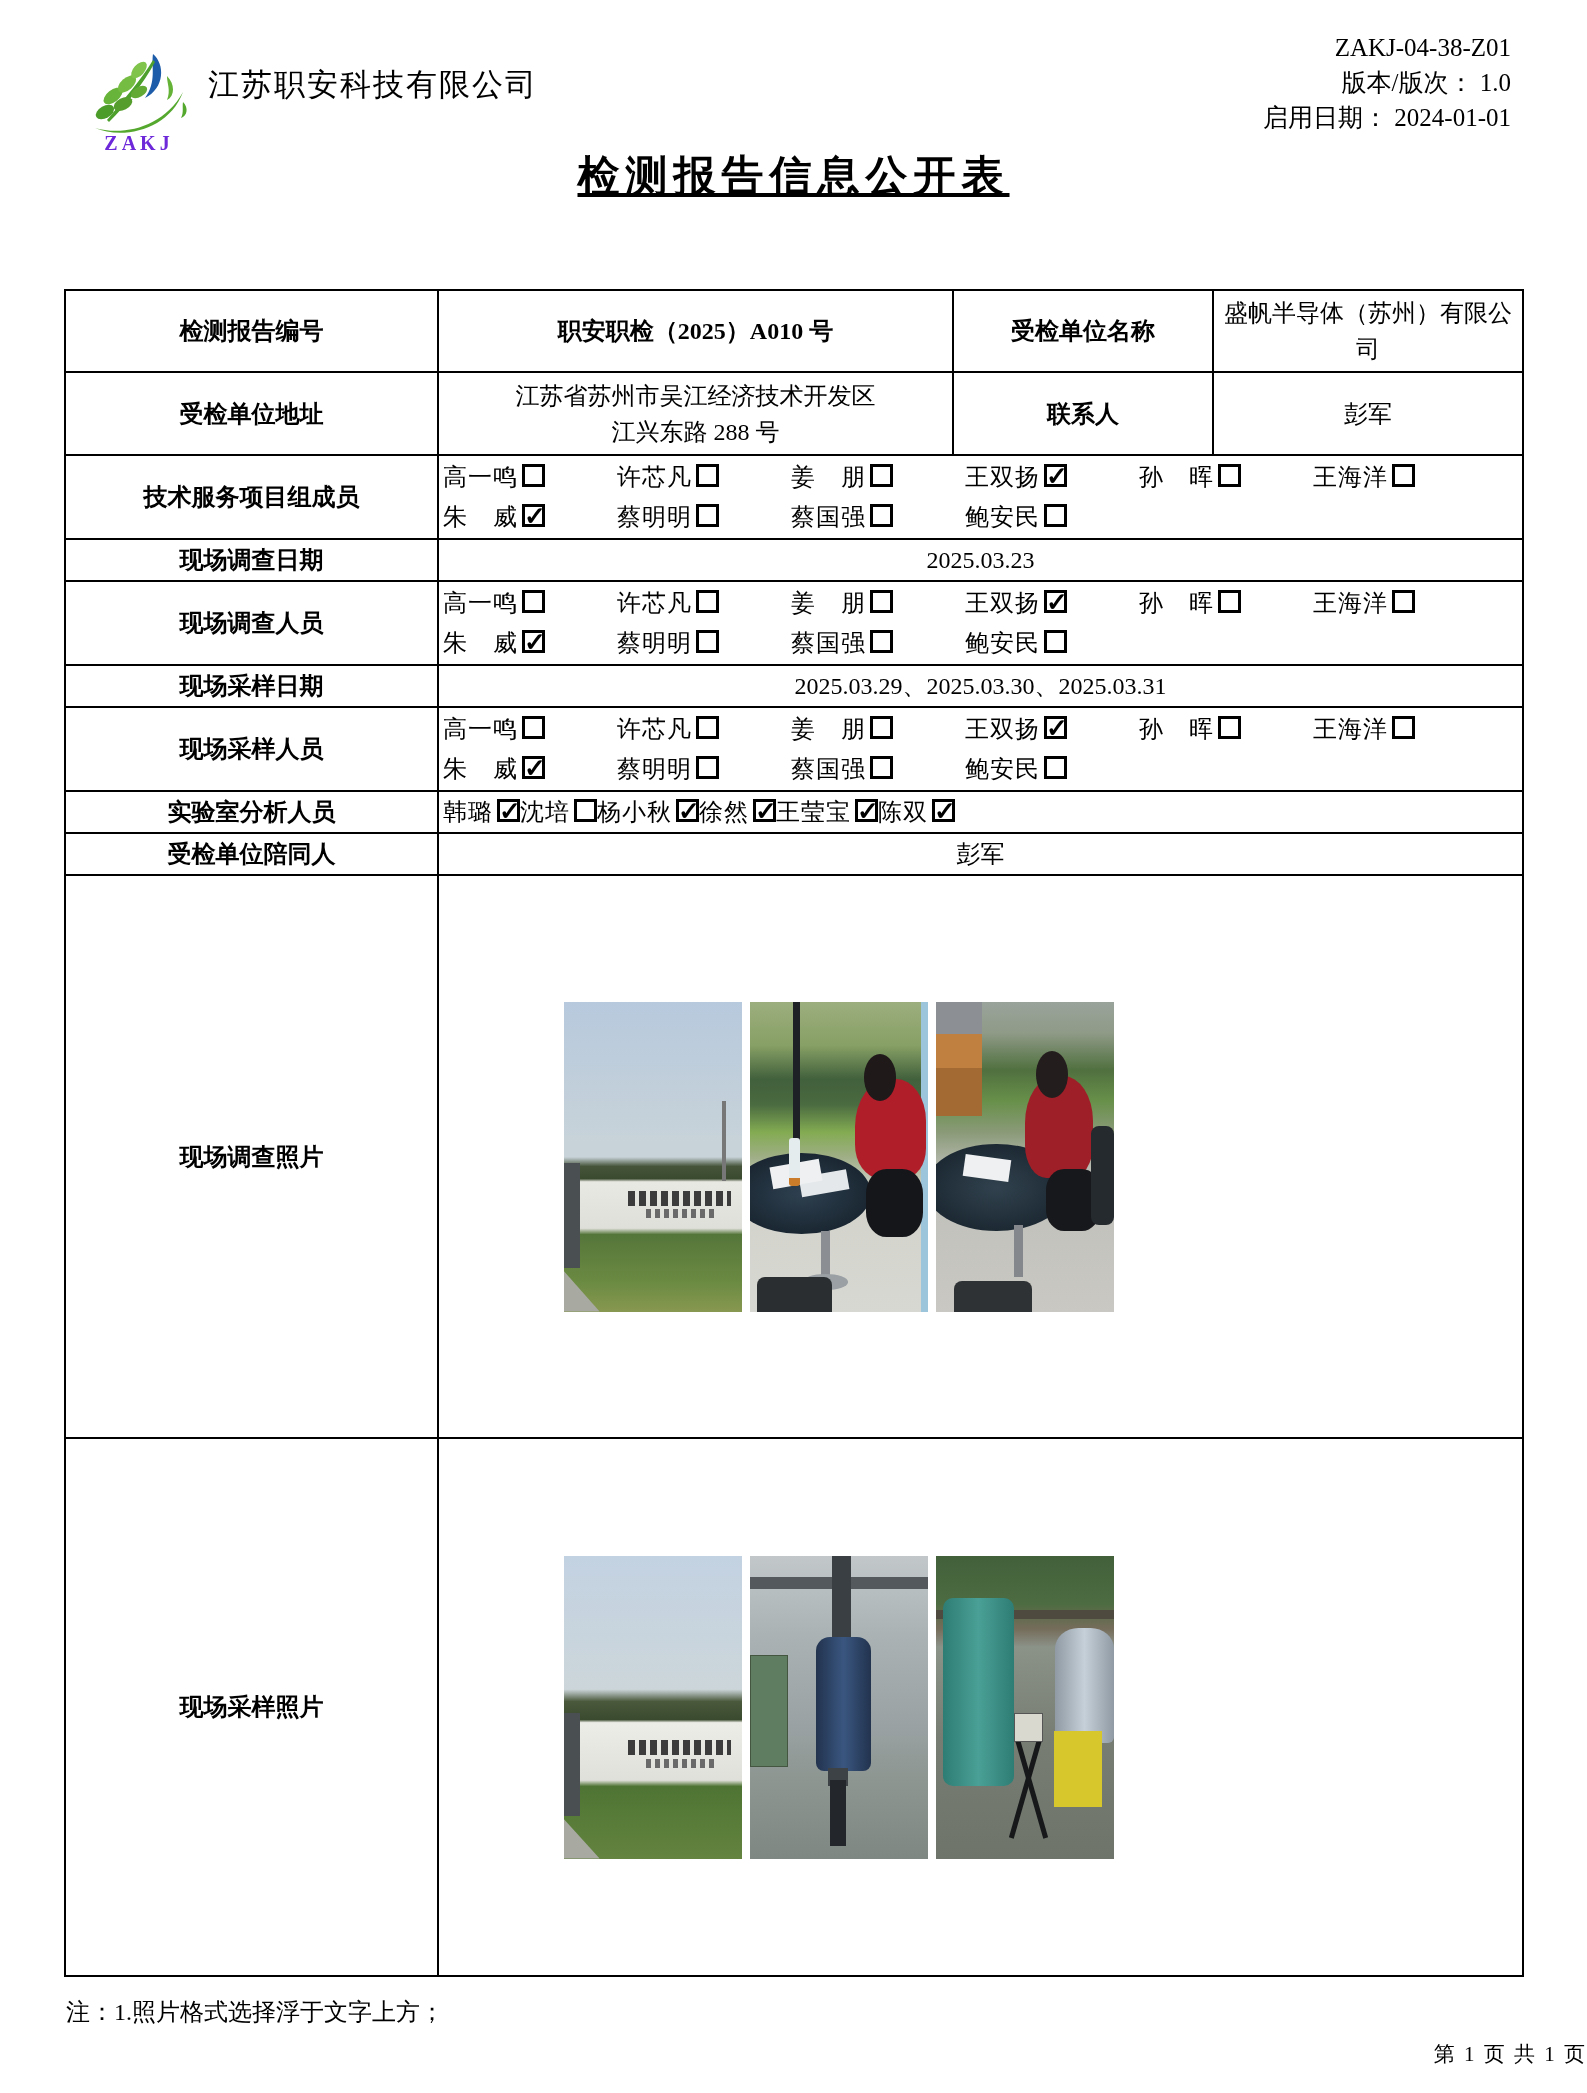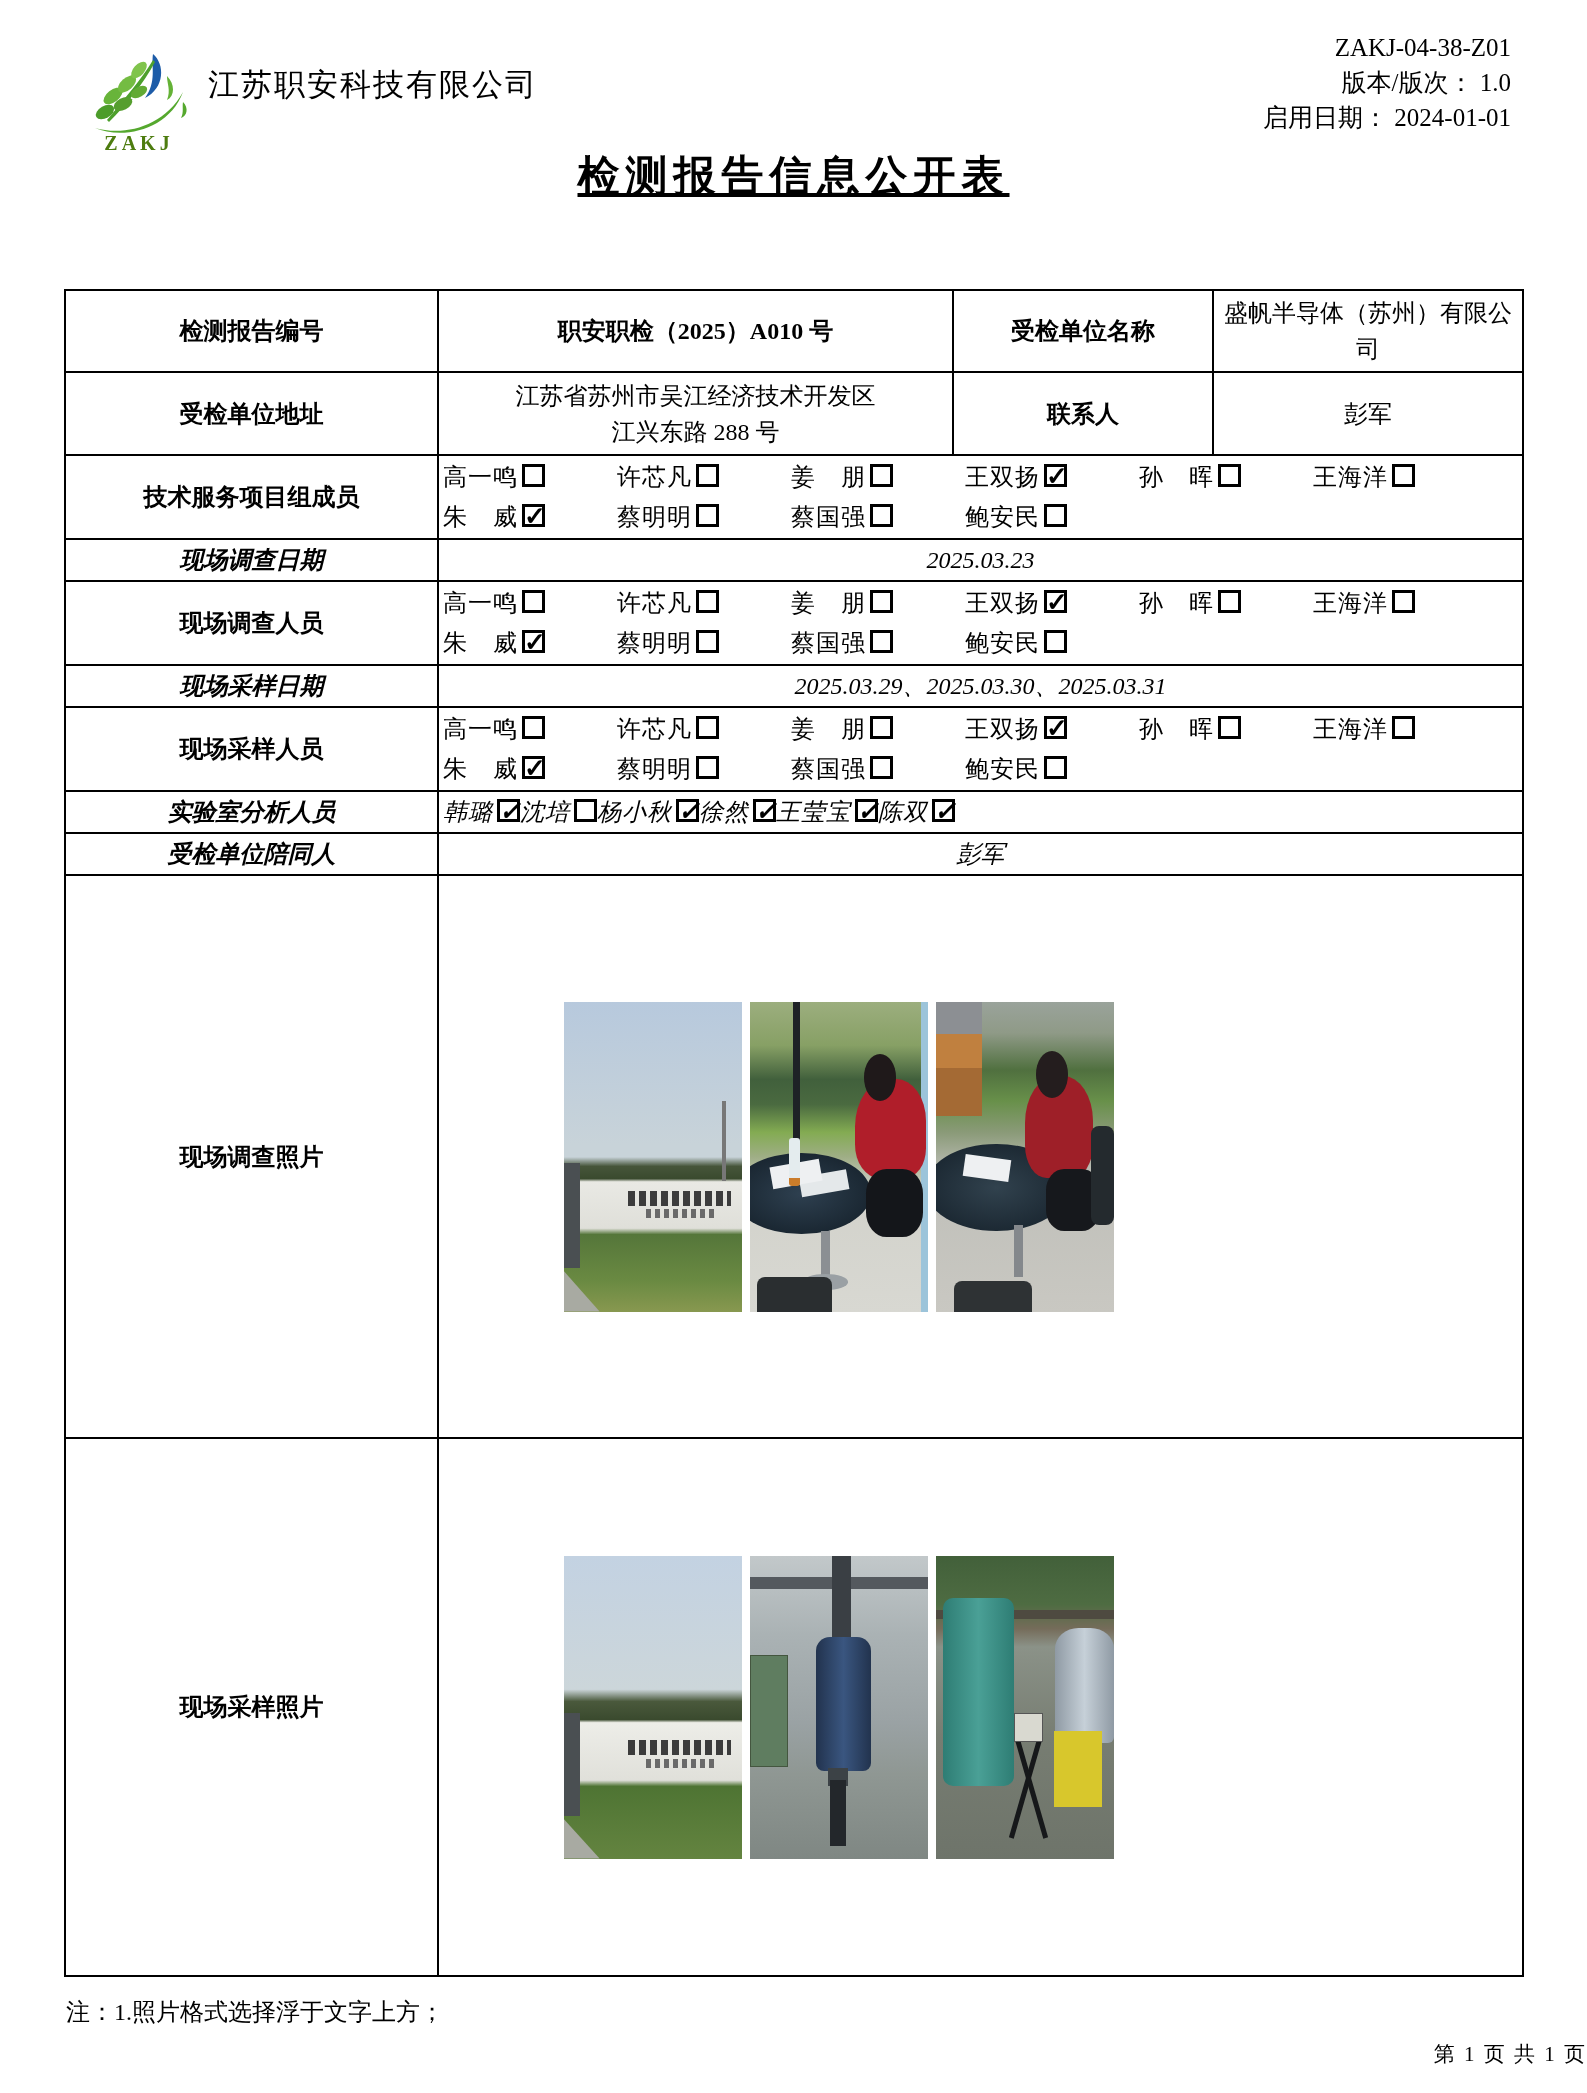--- a/index.html
+++ b/index.html
@@ -3,38 +3,38 @@
 <meta charset="utf-8">
 <style>
   html,body{margin:0;padding:0;background:#fff;}
   .page{position:relative;width:1587px;height:2093px;background:#ffffff;overflow:hidden;
         font-family:"Liberation Serif","DejaVu Serif",serif;color:#000;}
 
   
   .logo{position:absolute;left:80px;top:40px;width:118px;height:122px;text-align:center;}
   .logo svg{display:block;margin:0 auto;}
   .logo-text{font-family:"Liberation Serif","DejaVu Serif",serif;font-weight:bold;
-             color:#4d7c0f;font-size:20px;letter-spacing:4px;margin-top:-4px;}
+             color:#6d28d9;font-size:20px;letter-spacing:4px;margin-top:-4px;}
   .company-name{position:absolute;left:208px;top:64px;font-size:31px;letter-spacing:2px;}
   .doc-meta{position:absolute;right:76px;top:30px;text-align:right;font-size:25px;line-height:35px;}
 
   
   .doc-title{position:absolute;left:0;top:148px;width:100%;text-align:center;
              font-size:42px;font-weight:bold;letter-spacing:6px;text-decoration:underline;}
 
   
   table.doc{position:absolute;left:64px;top:289px;border-collapse:collapse;table-layout:fixed;width:1458px;}
   table.doc td{border:2px solid #000;font-size:24px;padding:0 4px;overflow:hidden;}
   td.lab{font-weight:bold;text-align:center;}
   td.cen{text-align:center;}
   td.names{padding-left:12px;}
   tr.r-big td{height:82px;}
   tr.r1 td{height:80px;}
   tr.r2 td{height:81px;}
-  tr.r-small td{height:40px;font-style:italic;}
+  tr.r-small td{height:40px;}
   tr.r-photo1 td{height:561px;}
   tr.r-photo2 td{height:536px;}
   .two-line{line-height:36px;}
 
   
   .name-line{line-height:40px;white-space:nowrap;}
   .person{display:inline-block;}
   [data-gap="wide"] .person{margin-right:72px;}
   [data-gap="narrow"] .person{}
   .pname{letter-spacing:1px;}

